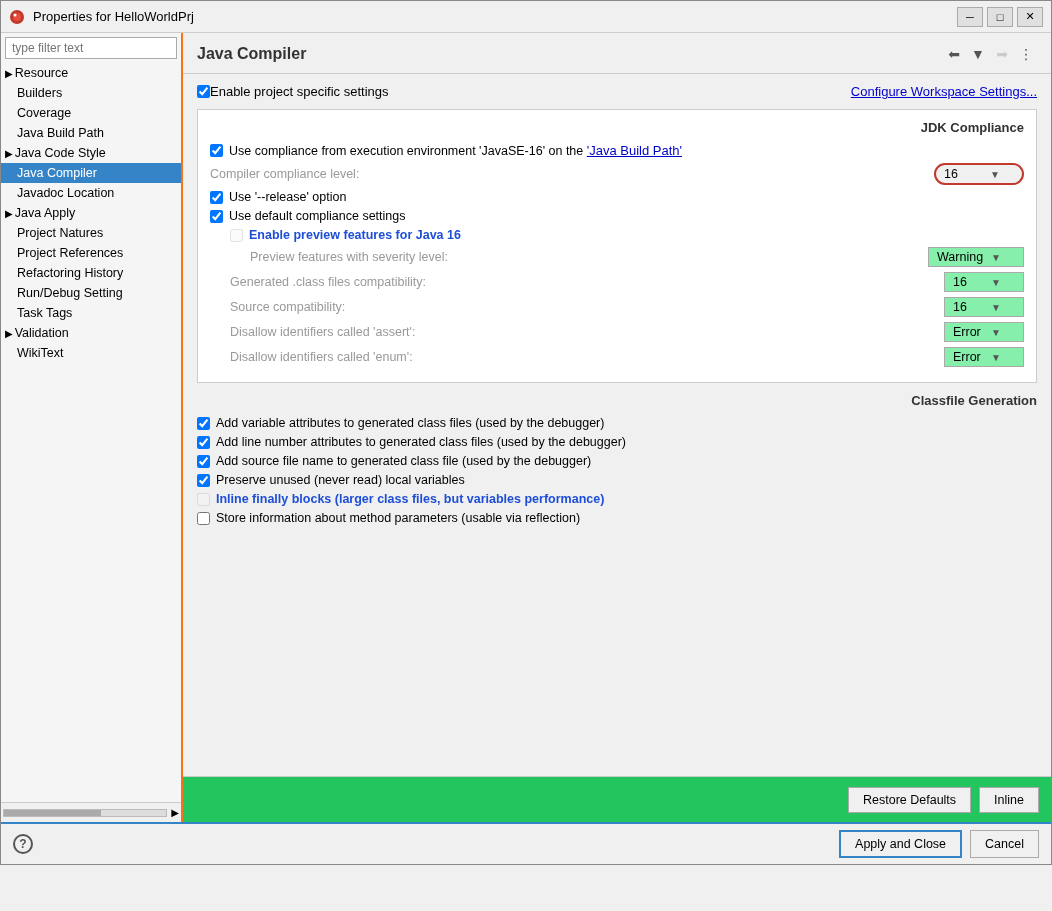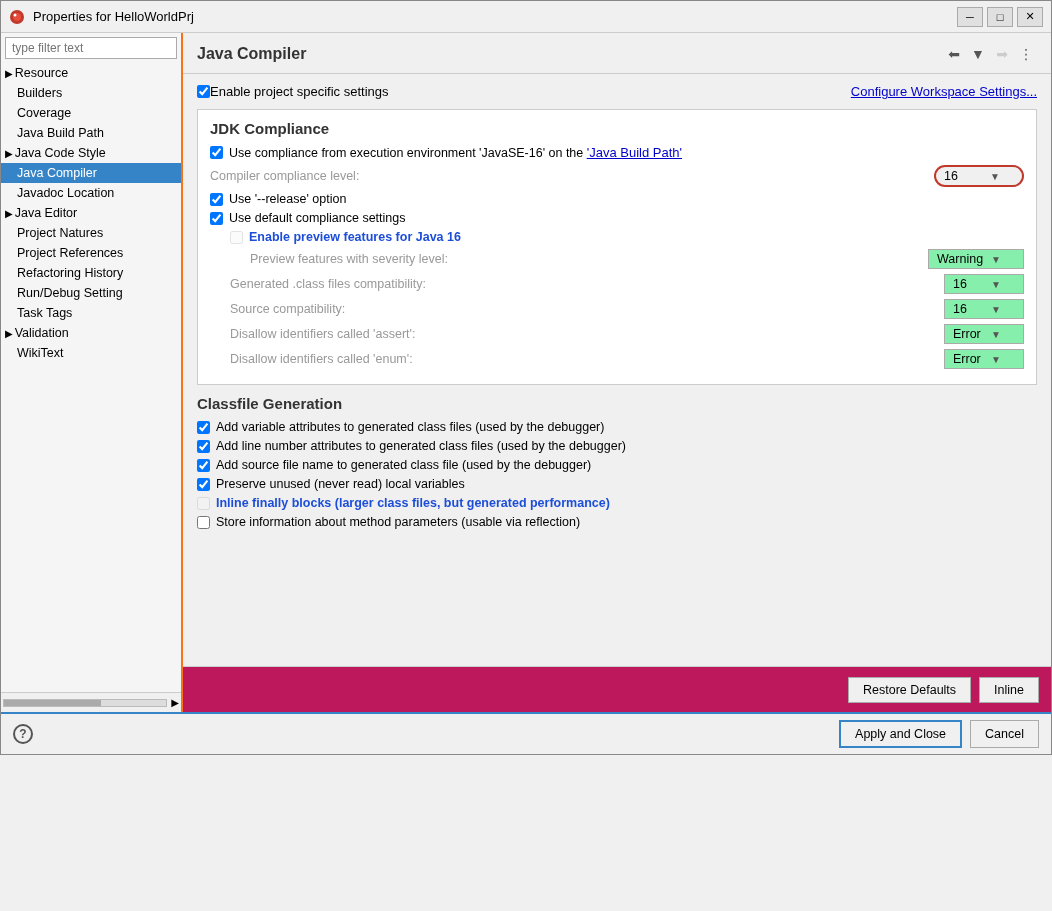--- a/index.html
+++ b/index.html
@@ -1,18 +1,18 @@
 <!DOCTYPE html>
 <html><head>
   <meta charset="utf-8">
   <style>
     * { box-sizing: border-box; margin: 0; padding: 0; }
     body { font-family: 'Segoe UI', Arial, sans-serif; font-size: 13px; background: #f0f0f0; color: #000; width: 1052px; height: 911px; overflow: hidden; }
 
-    .window { width: 1052px; height: 755px; display: flex; flex-direction: column; border: 1px solid #888; background: #f0f0f0; }
+    .window { width: 1052px; height: 865px; display: flex; flex-direction: column; border: 1px solid #888; background: #f0f0f0; }
 
     .title-bar { height: 32px; background: #f0f0f0; display: flex; align-items: center; padding: 0 8px; border-bottom: 1px solid #ccc; }
     .title-bar-icon { width: 16px; height: 16px; margin-right: 8px; }
     .title-bar-icon svg { width: 16px; height: 16px; }
     .title-bar-title { flex: 1; font-size: 13px; color: #000; }
     .title-bar-controls { display: flex; gap: 4px; }
     .title-bar-btn { width: 26px; height: 20px; background: #e0e0e0; border: 1px solid #aaa; font-size: 11px; cursor: pointer; display: flex; align-items: center; justify-content: center; }
 
     .main-content { display: flex; flex: 1; overflow: hidden; }
 
@@ -34,21 +34,21 @@
 
     .panel-header { padding: 10px 14px 8px; border-bottom: 1px solid #ccc; }
     .panel-title { font-size: 16px; font-weight: bold; color: #333; }
 
     .panel-content { flex: 1; overflow-y: auto; padding: 10px 14px; }
 
     .toolbar-row { display: flex; align-items: center; justify-content: space-between; margin-bottom: 10px; }
     .enable-row { display: flex; align-items: center; gap: 0; }
     .configure-link { color: #0000cc; text-decoration: underline; cursor: pointer; font-size: 13px; text-align: center; }
 
-    .section-label { font-size: 15px; font-weight: bold; margin-bottom: 8px; color: #333; }
+    .section-label { font-size: 13px; font-weight: bold; margin-bottom: 8px; color: #333; text-align: right; }
 
     .jdk-section { background: #fff; border: 1px solid #ccc; padding: 10px 12px; margin-bottom: 10px; }
 
     .row { display: flex; align-items: center; margin-bottom: 5px; gap: 6px; }
     .row label { font-size: 12.5px; }
     .row a { color: #0000cc; text-decoration: underline; cursor: pointer; }
 
     .field-row { display: flex; align-items: center; justify-content: space-between; margin-bottom: 5px; }
     .field-label { color: #999; font-size: 12.5px; }
 
@@ -60,21 +60,21 @@
 
     .sub-section { padding-left: 20px; }
 
     .checkbox-row { display: flex; align-items: center; gap: 6px; margin-bottom: 5px; }
     .checkbox-row label { font-size: 12.5px; }
     .checkbox-row.disabled label { color: #1d4ed8; font-weight: bold; }
     .checkbox-row.disabled input { opacity: 0.6; }
 
     .classfile-section { margin-top: 10px; }
 
-    .bottom-bar { height: 46px; background: #be185d; border-top: 1px solid #ccc; display: flex; align-items: center; justify-content: flex-end; padding: 0 12px; gap: 8px; }
+    .bottom-bar { height: 46px; background: #22c55e; border-top: 1px solid #ccc; display: flex; align-items: center; justify-content: flex-end; padding: 0 12px; gap: 8px; }
 
     .footer { height: 42px; background: #f0f0f0; border-top: 2px solid #3584c8; display: flex; align-items: center; justify-content: space-between; padding: 0 12px; }
     .footer-left { display: flex; align-items: center; gap: 6px; }
     .footer-right { display: flex; gap: 8px; }
 
     .btn { padding: 5px 14px; font-size: 12.5px; cursor: pointer; border: 1px solid #aaa; background: #f0f0f0; }
     .btn.primary { border: 2px solid #3584c8; background: #f0f0f0; }
 
     input[type="checkbox"] { width: 13px; height: 13px; cursor: pointer; }
 
@@ -129,21 +129,21 @@
           <span>Java Code Style</span>
         </div>
         <div class="sidebar-item selected">
           <span>Java Compiler</span>
         </div>
         <div class="sidebar-item">
           <span>Javadoc Location</span>
         </div>
         <div class="sidebar-item parent">
           <span class="arrow">▶</span>
-          <span>Java Editor</span>
+          <span>Java Apply</span>
         </div>
         <div class="sidebar-item">
           <span>Project Natures</span>
         </div>
         <div class="sidebar-item">
           <span>Project References</span>
         </div>
         <div class="sidebar-item">
           <span>Refactoring History</span>
         </div>
@@ -287,21 +287,21 @@
           <div class="checkbox-row">
             <input type="checkbox" checked="" style="">
             <label>Add source file name to generated class file (used by the debugger)</label>
           </div>
           <div class="checkbox-row">
             <input type="checkbox" checked="" style="">
             <label>Preserve unused (never read) local variables</label>
           </div>
           <div class="checkbox-row disabled">
             <input type="checkbox" disabled="" style="">
-            <label>Inline finally blocks (larger class files, but generated performance)</label>
+            <label>Inline finally blocks (larger class files, but variables performance)</label>
           </div>
           <div class="checkbox-row">
             <input type="checkbox" style="">
             <label>Store information about method parameters (usable via reflection)</label>
           </div>
         </div>
 
       </div>
 
       <div class="bottom-bar">

